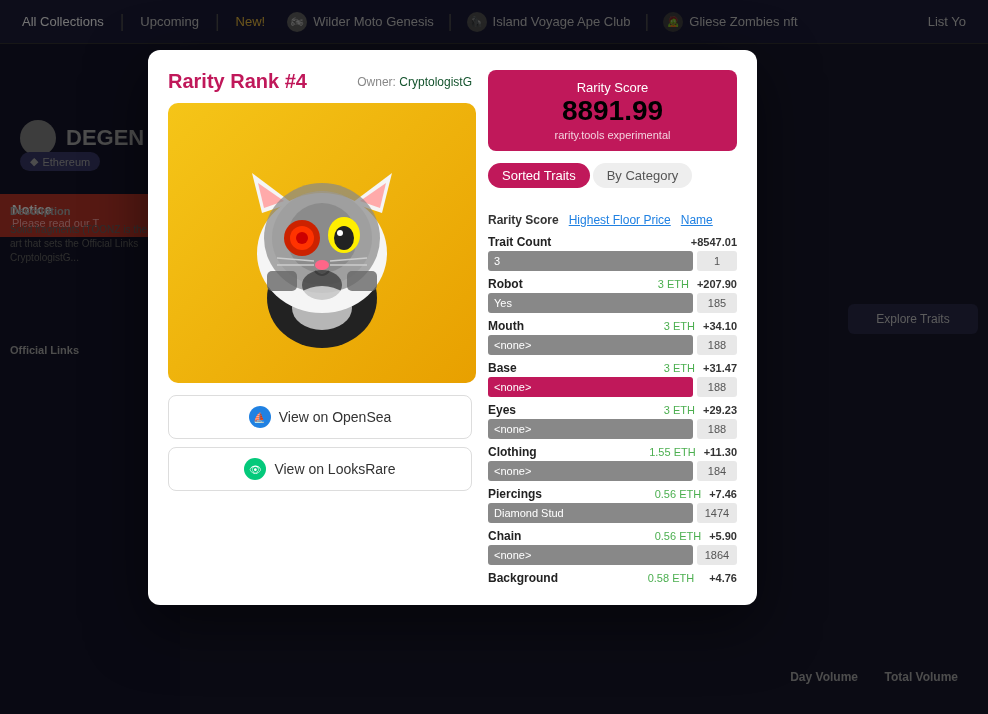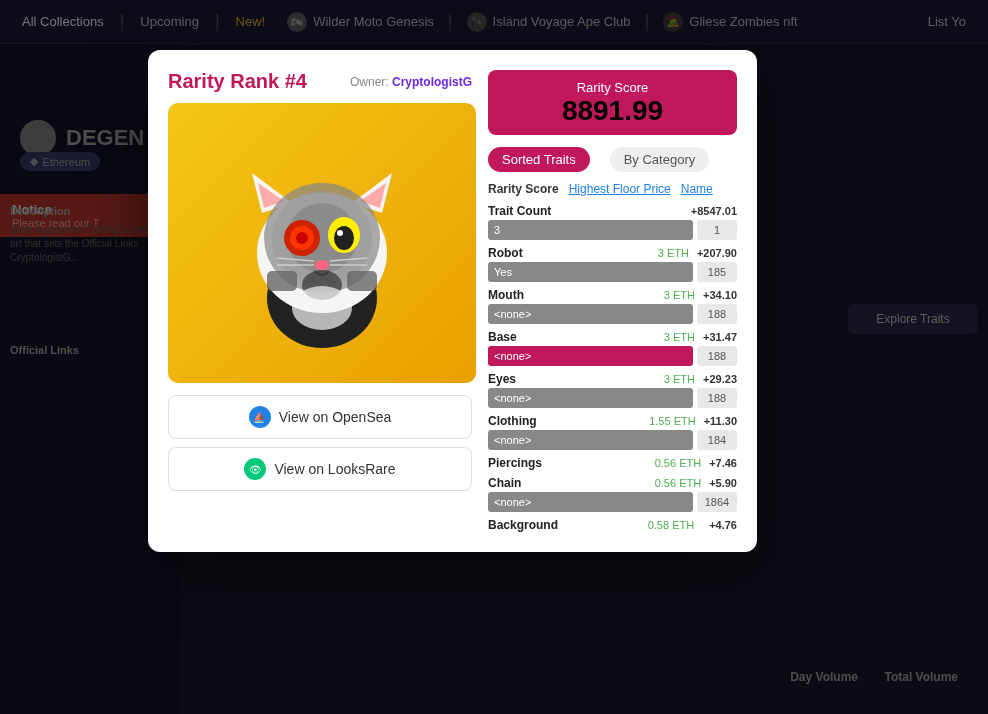--- a/index.html
+++ b/index.html
@@ -313,22 +313,22 @@
     }
     .rarity-score-sub {
       color: rgba(255,255,255,0.8);
       font-size: 11px;
       margin-top: 4px;
     }
 
     
     .tabs-row {
       display: flex;
-      gap: 20px;
-      margin-bottom: 10px;
+      gap: 3px;
+      margin-bottom: 25px;
     }
     .tab-btn {
       padding: 5px 14px;
       border-radius: 20px;
       font-size: 13px;
       cursor: pointer;
       border: none;
     }
     .tab-btn.active {
       background: #c0185a;
@@ -536,21 +536,21 @@
 <div class="dim-overlay"></div>
 
 <div class="modal">
   <div class="modal-inner">
 
     <div class="modal-left">
       <div class="rarity-rank-header">
         <span class="rarity-rank-title">Rarity Rank #4</span>
         <span class="owner-text">
           <span>Owner:</span>
-          <span style="color:#6d28d9;font-weight:700;">CryptologistG</span>
+          <span style="color:#14532d;font-weight:400;">CryptologistG</span>
         </span>
       </div>
 
       <div class="nft-image-container">
         <div class="cat-placeholder">
 
           <svg width="200" height="240" viewBox="0 0 200 240" xmlns="http://www.w3.org/2000/svg">
 
             <ellipse cx="100" cy="175" rx="55" ry="50" fill="#222"></ellipse>
 
@@ -605,20 +605,21 @@
       <button class="action-btn">
         <span class="looksrare-icon">👁</span>
         <span>View on LooksRare</span>
       </button>
     </div>
 
     <div class="modal-right">
       <div class="rarity-score-header">
         <div class="rarity-score-label">Rarity Score</div>
         <div class="rarity-score-value">8891.99</div>
+        <div class="rarity-score-sub">rarity.tools experimental</div>
       </div>
 
       <div class="tabs-row">
         <button class="tab-btn active">Sorted Traits</button>
         <button class="tab-btn inactive">By Category</button>
       </div>
 
       <div class="sort-row">
         <span class="sort-label">Rarity Score</span>
         <span class="sort-link">Highest Floor Price</span>
@@ -716,20 +717,26 @@
             </div>
           </div>
           <div class="trait-item">
             <div class="trait-header">
               <span class="trait-name">Piercings</span>
               <span style="display: flex; gap: 8px; align-items: center;">
                 <span class="trait-price">0.56 ETH</span>
                 <span class="trait-score">+7.46</span>
               </span>
             </div>
+            <div class="trait-bar-row">
+              <div class="trait-bar-bg">
+                <span class="trait-bar-value">Diamond Stud</span>
+              </div>
+              <div class="trait-count-box">1474</div>
+            </div>
           </div>
           <div class="trait-item">
             <div class="trait-header">
               <span class="trait-name">Chain</span>
               <span style="display: flex; gap: 8px; align-items: center;">
                 <span class="trait-price">0.56 ETH</span>
                 <span class="trait-score">+5.90</span>
               </span>
             </div>
             <div class="trait-bar-row">

